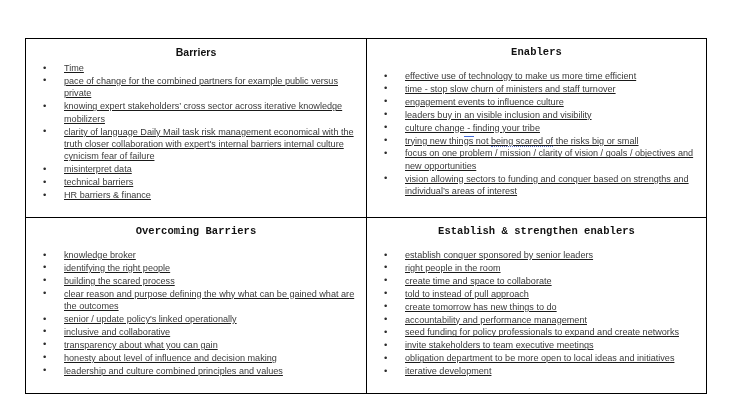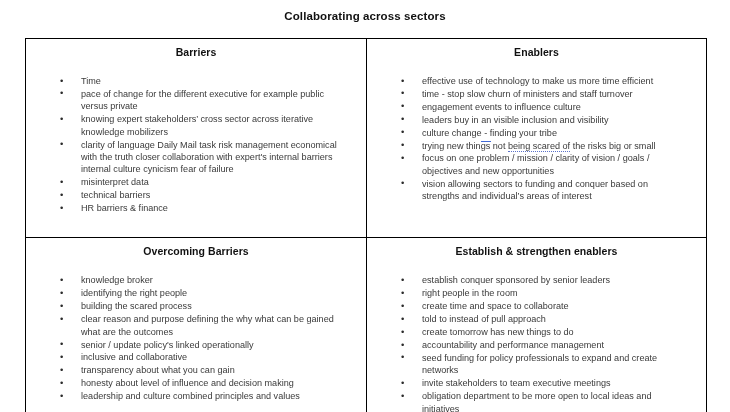--- a/index.html
+++ b/index.html
@@ -61,26 +61,28 @@
     text-align: center;
     font-size: 10.5px;
     font-weight: bold;
     color: #111111;
     margin: 2px 0 4px 0;
     letter-spacing: 0.05px;
   }
 
   .quad-title.with-gap {
     margin-bottom: 12px;
+    font-family: Liberation Mono, monospace;
   }
 
   ul.bullets {
     list-style: none;
-    margin: 17px;
+    margin: 0;
     padding: 0;
+    text-decoration: underline;
   }
 
   ul.bullets li {
     position: relative;
     font-size: 9.1px;
     line-height: 12.4px;
     color: #3a3a3a;
     padding-left: 30px;
     margin: 0 0 0.5px 0;
     text-align: left;
@@ -103,32 +105,31 @@
   .spell-mark {
     border-bottom: 1.4px dotted #5b72c9;
     padding-bottom: 0px;
   }
 </style>
 </head>
 <body>
 
 <div class="page">
 
-  <div class="doc-title">Collaborating across sectors</div>
 
   <table class="grid-table">
     <tbody>
         <tr>
 
       <td style="width:341px;">
         <div class="cell-inner">
           <div class="quad-title">Barriers</div>
           <ul class="bullets">
             <li>Time</li>
-            <li>pace of change for the different executive for example public versus private</li>
+            <li>pace of change for the combined partners for example public versus private</li>
             <li>knowing expert stakeholders’ cross sector across iterative knowledge mobilizers</li>
             <li>clarity of language Daily Mail task risk management economical with the truth closer collaboration with expert's internal barriers internal culture cynicism fear of failure</li>
             <li>misinterpret data</li>
             <li>technical barriers</li>
             <li>HR barriers &amp; finance</li>
           </ul>
         </div>
       </td>
 
       <td style="width:340px;">

